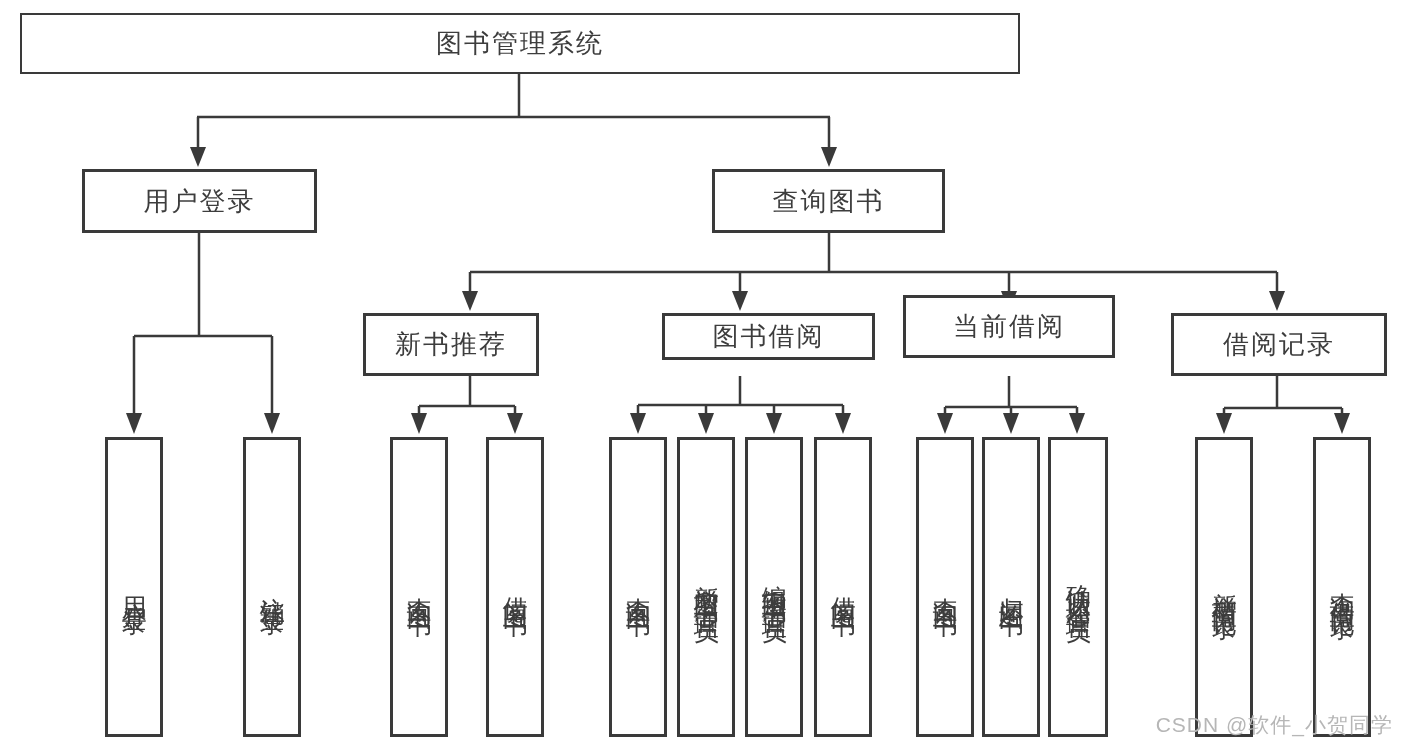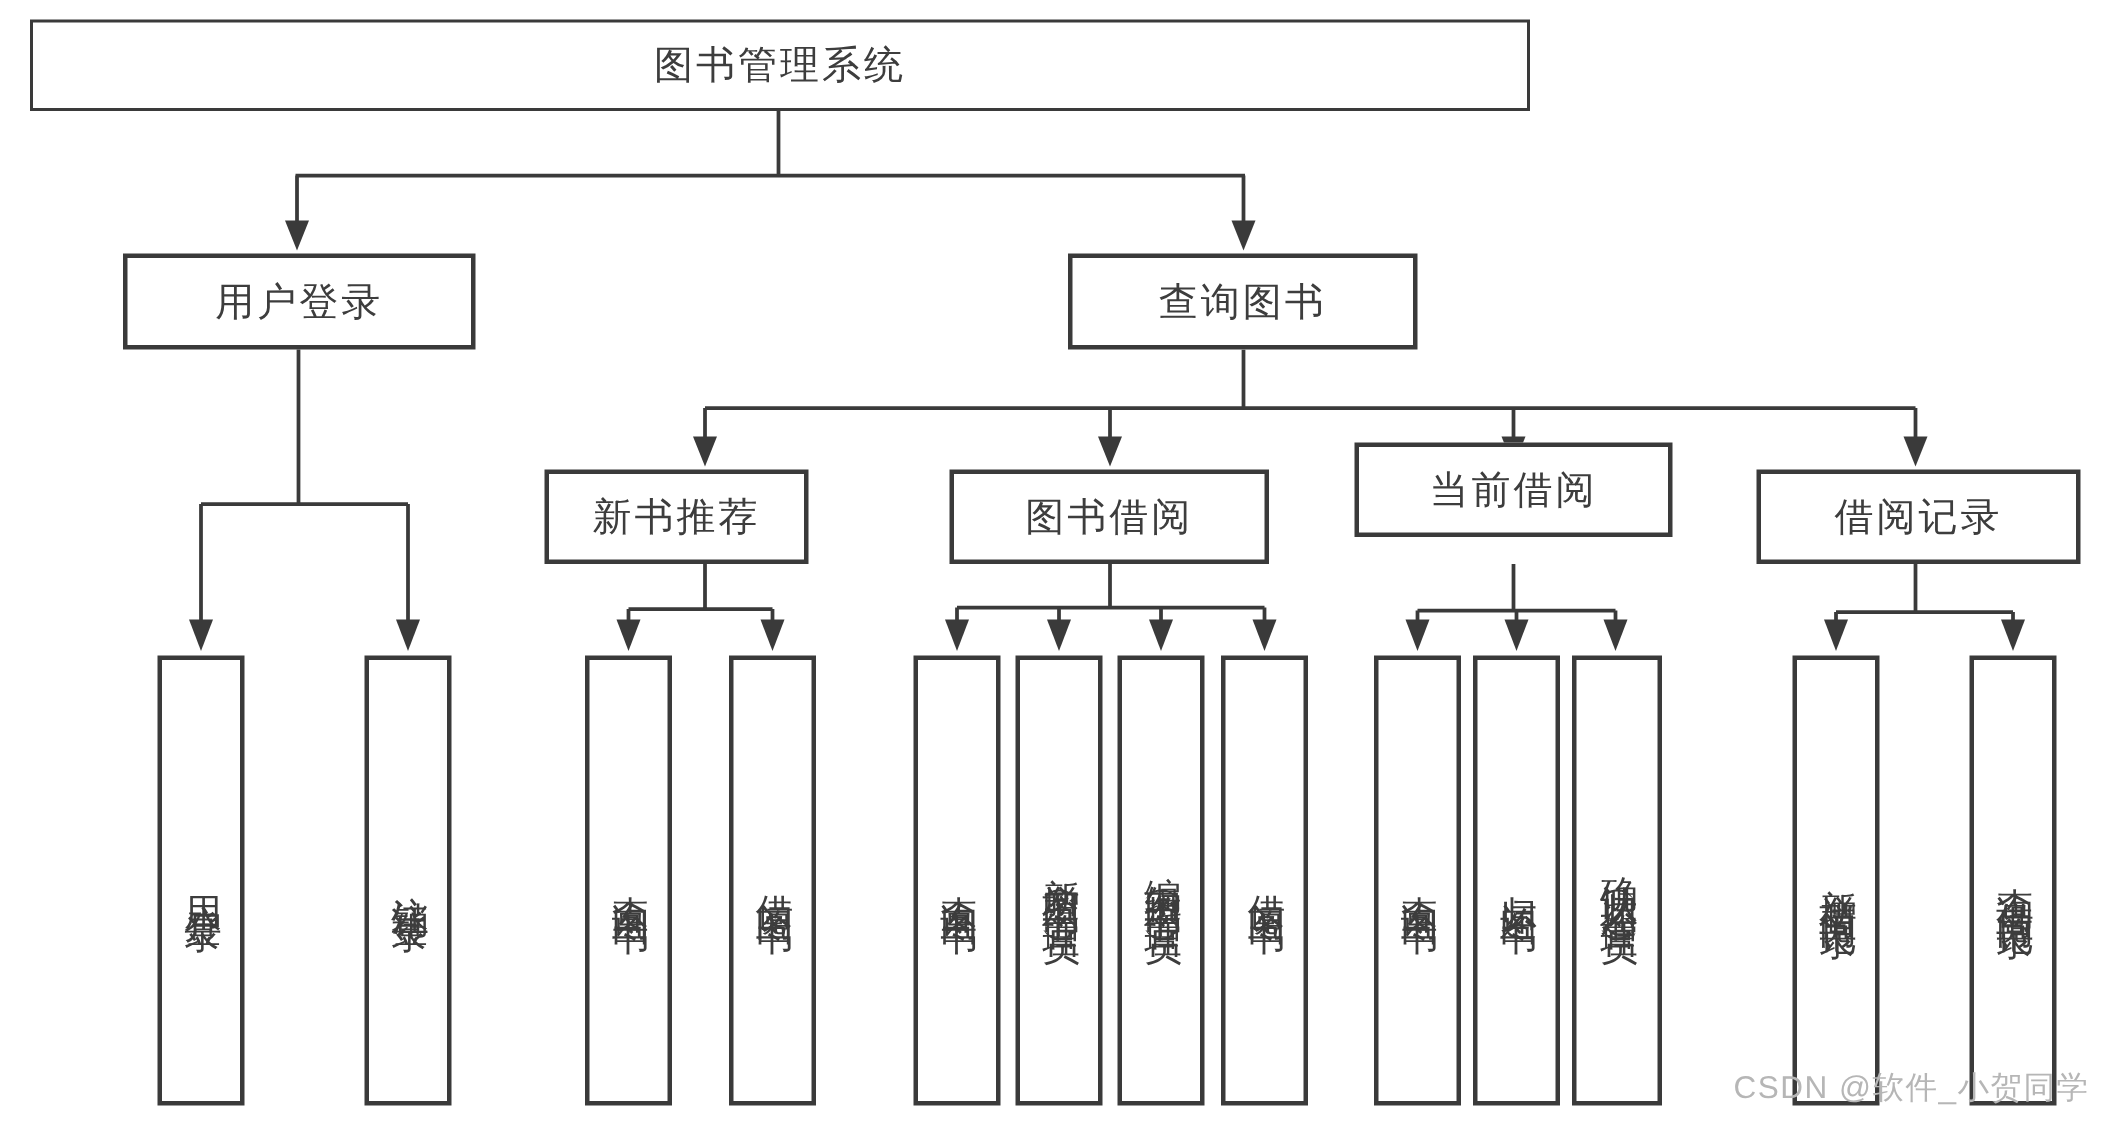--- a/index.html
+++ b/index.html
@@ -90,21 +90,21 @@
       <polygon points="1334,413 1350,413 1342,434"></polygon>
     </g>
   </svg>
 
   <div class="node root" style="left:20px;top:13px;width:1000px;height:61px;">图书管理系统</div>
 
   <div class="node" style="left:82px;top:169px;width:235px;height:64px;">用户登录</div>
   <div class="node" style="left:712px;top:169px;width:233px;height:64px;">查询图书</div>
 
   <div class="node" style="left:363px;top:313px;width:176px;height:63px;">新书推荐</div>
-  <div class="node" style="left:633px;top:313px;width:213px;height:63px;">图书借阅</div>
+  <div class="node" style="left:662px;top:313px;width:213px;height:47px;">图书借阅</div>
   <div class="node" style="left:903px;top:295px;width:212px;height:63px;">当前借阅</div>
   <div class="node" style="left:1171px;top:313px;width:216px;height:63px;">借阅记录</div>
 
   <div class="leaf" style="left:105px;top:437px;width:58px;height:300px;">
     <span>用户登录</span>
   </div>
   <div class="leaf" style="left:243px;top:437px;width:58px;height:300px;">
     <span>注销登录</span>
   </div>
 

